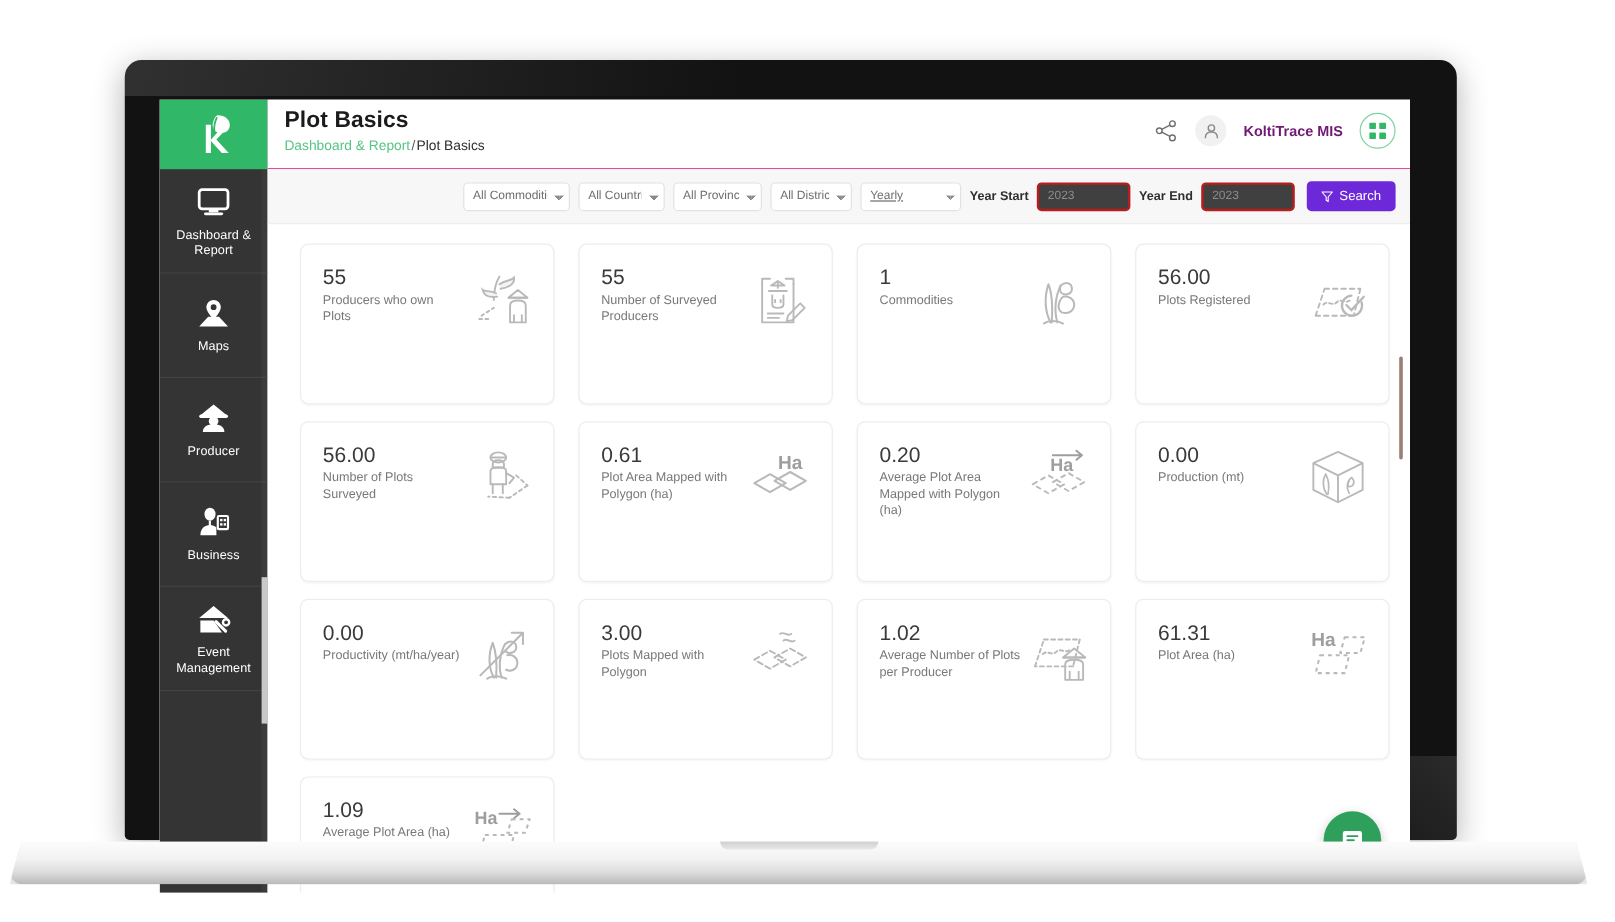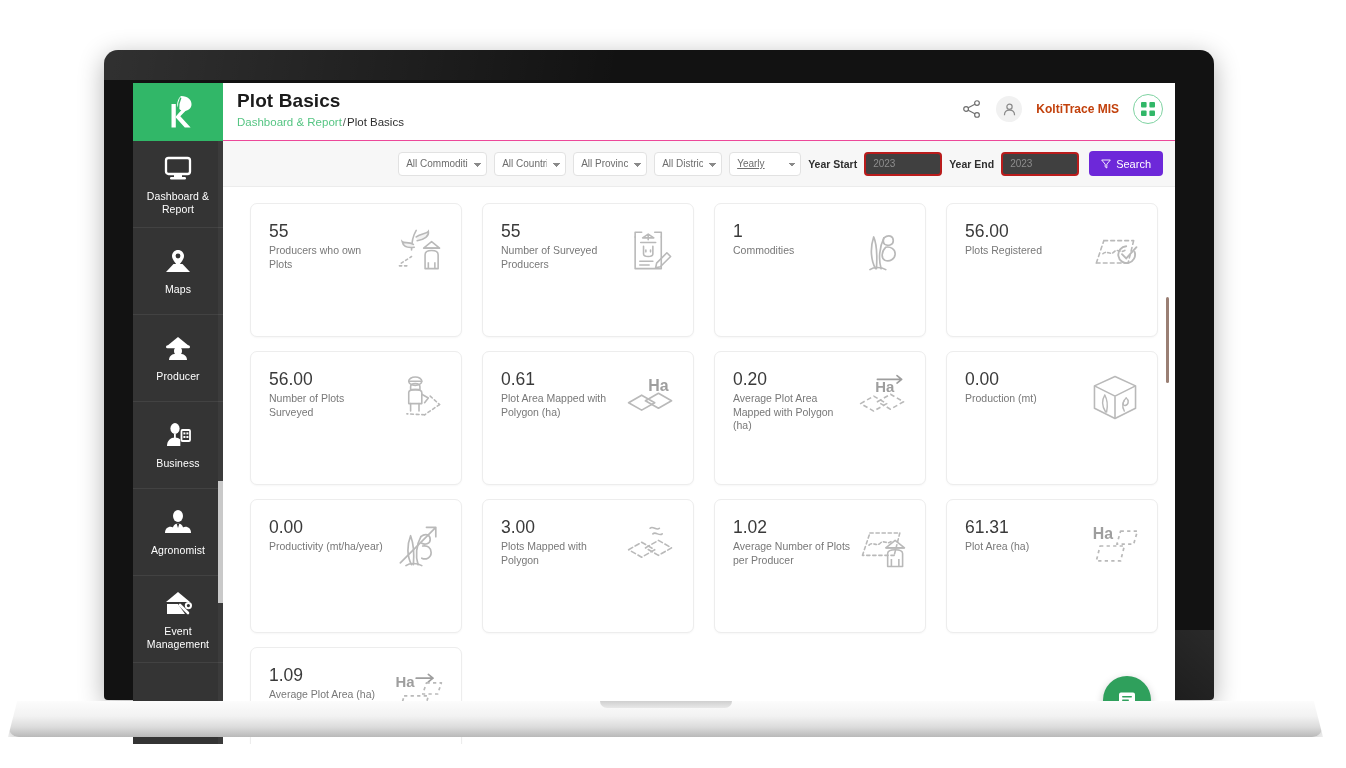--- a/index.html
+++ b/index.html
@@ -90,21 +90,21 @@
   #breadcrumb .crumb-link { color: #56c583; }
   #breadcrumb .crumb-sep { color: #5a5a5a; margin: 0 1px; }
   #topbar-right {
     position: absolute; right: 12px; top: 11px;
     display: flex; align-items: center; gap: 14px;
   }
   #avatar-circle {
     width: 26px; height: 26px; border-radius: 50%;
     background: #f1f1f1; display: flex; align-items: center; justify-content: center;
   }
-  #user-name { font-size: 12px; font-weight: bold; color: #c2410c; }
+  #user-name { font-size: 12px; font-weight: bold; color: #701a75; }
   #apps-button {
     width: 30px; height: 30px; border-radius: 50%;
     border: 1px solid #7fd3a2; display: flex;
     align-items: center; justify-content: center; cursor: pointer;
   }
   
   #filterbar {
     position: absolute; left: 90px; top: 58px; width: 952px; height: 46px;
     background: #f7f7f7; border-bottom: 1px solid #ececec;
     display: flex; align-items: center; justify-content: flex-end;
@@ -120,21 +120,21 @@
       linear-gradient(45deg, transparent 50%, #8a8a8a 50%),
       linear-gradient(135deg, #8a8a8a 50%, transparent 50%);
     background-position: right 8px top 10px, right 4px top 10px;
     background-size: 4px 4px, 4px 4px;
     background-repeat: no-repeat;
   }
   #sel-commodities { width: 89px; }
   #sel-countries   { width: 72px; }
   #sel-provinces   { width: 74px; }
   #sel-districts   { width: 68px; }
-  #sel-period      { width: 72px; text-decoration: underline; }
+  #sel-period      { width: 84px; text-decoration: underline; }
   .filter-label { font-size: 10.5px; font-weight: bold; color: #2f2f2f; white-space: nowrap; }
   .filter-input {
     width: 78px; height: 24px; background: #404040;
     border: 2px solid #b91c1c; border-radius: 4px;
     font-size: 10px; color: #8d8d8d; padding: 0 7px;
     font-family: Liberation Sans, sans-serif;
   }
   #search-button {
     height: 25px; padding: 0 12px; border: none; border-radius: 4px;
     background: #6d28d9; color: #ffffff; font-size: 11px;
@@ -238,30 +238,20 @@
           <rect x="18.5" y="10" width="8.5" height="11" rx="1" fill="none" stroke="#ffffff" stroke-width="1.8"></rect>
           <rect x="20.4" y="12.4" width="2" height="2" fill="#ffffff"></rect>
           <rect x="23.4" y="12.4" width="2" height="2" fill="#ffffff"></rect>
           <rect x="20.4" y="16" width="2" height="2" fill="#ffffff"></rect>
           <rect x="23.4" y="16" width="2" height="2" fill="#ffffff"></rect>
           <rect x="11" y="14" width="1.8" height="5" fill="#ffffff"></rect>
         </svg>
         <span class="nav-label">Business</span>
       </div>
 
-      <div class="nav-item">
-        <svg class="nav-icon" viewBox="0 0 30 30">
-          <ellipse cx="15" cy="9" rx="5" ry="6" fill="#ffffff"></ellipse>
-          <path d="M9 26 C9 19.5 11.5 16.5 15 16.5 C18.5 16.5 21 19.5 21 26 Z" fill="#ffffff"></path>
-          <path d="M13.6 16.5 L15 21 L16.4 16.5 Z" fill="#343434"></path>
-          <path d="M2 26 C2 22 4.4 19.8 7.6 19.8 C8.6 19.8 9.4 20 10 20.4 L10 26 Z" fill="#ffffff"></path>
-          <path d="M28 26 C28 22 25.6 19.8 22.4 19.8 C21.4 19.8 20.6 20 20 20.4 L20 26 Z" fill="#ffffff"></path>
-        </svg>
-        <span class="nav-label">Agronomist</span>
-      </div>
 
       <div class="nav-item">
         <svg class="nav-icon" viewBox="0 0 30 30">
           <path d="M15 4 L27 14 L3 14 Z" fill="#ffffff"></path>
           <path d="M4 16 L15 16 L22 26 L4 26 Z" fill="#ffffff"></path>
           <path d="M17 17 L25 25" stroke="#ffffff" stroke-width="2.6" stroke-linecap="round"></path>
           <circle cx="25.4" cy="17.6" r="2.6" fill="none" stroke="#ffffff" stroke-width="2"></circle>
         </svg>
         <span class="nav-label">Event Management</span>
       </div>

